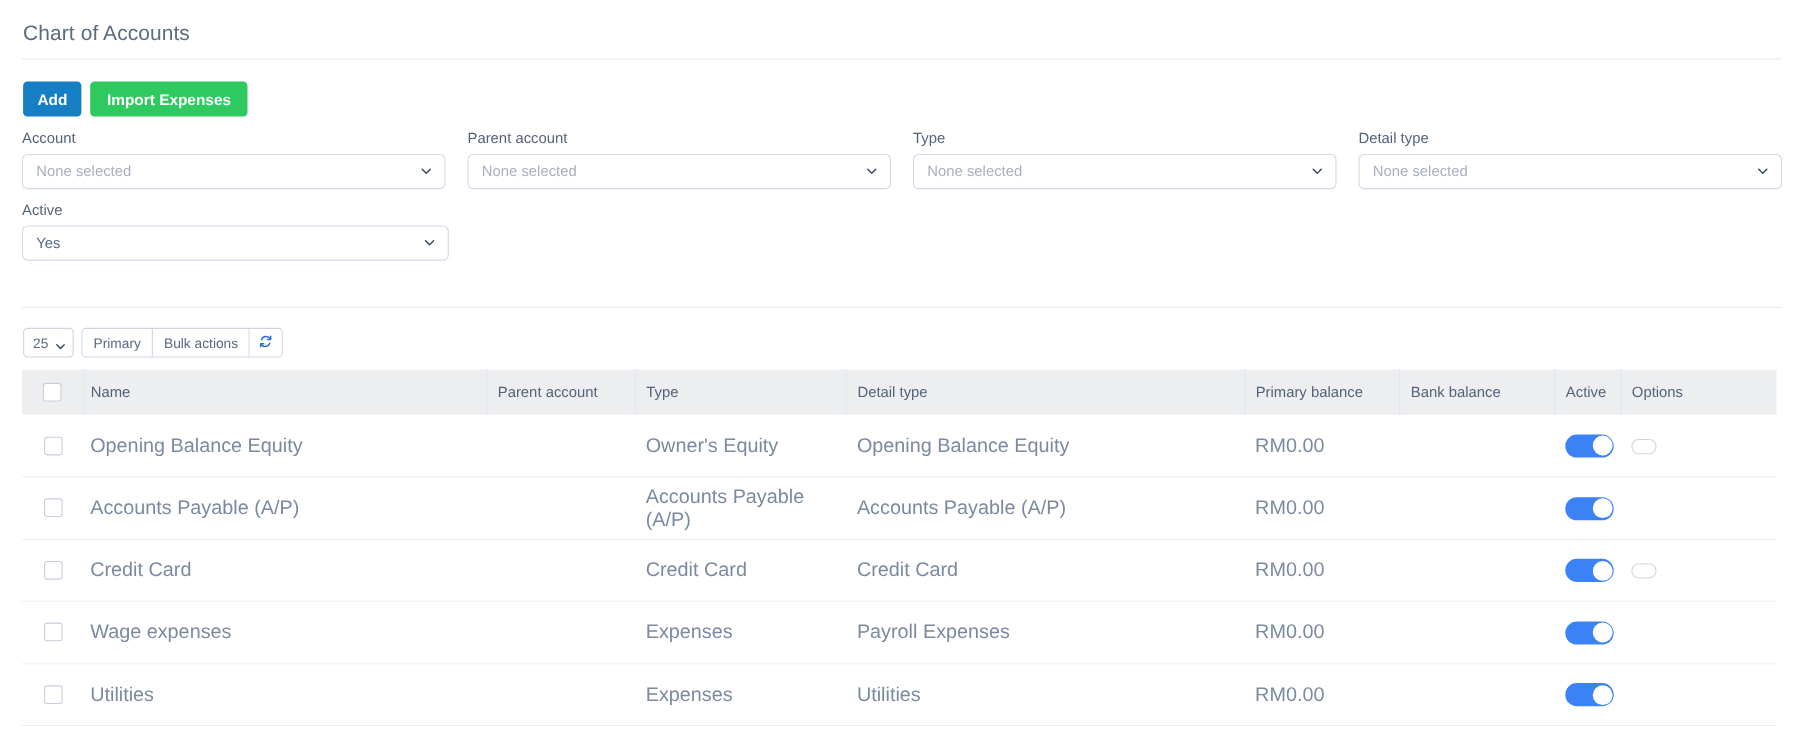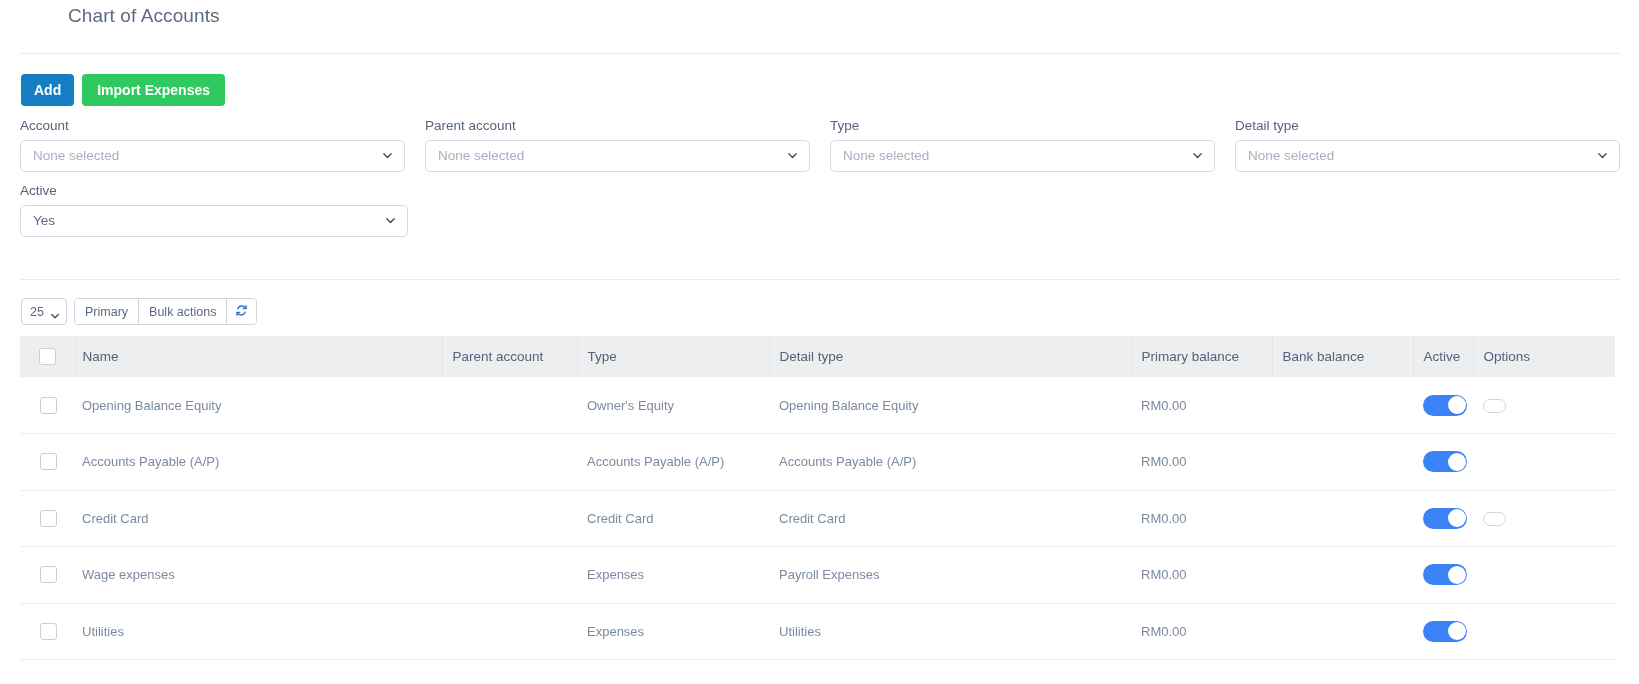--- a/index.html
+++ b/index.html
@@ -15,26 +15,25 @@
     width: 1639px;
     height: 684px;
     overflow: hidden;
     background: #ffffff;
   }
 
   
   .page-title {
     position: absolute;
     left: 21px;
-    top: 5px;
+    top: 20px;
     font-size: 19px;
     color: #5b6b80;
     font-weight: 400;
     letter-spacing: .1px;
-    margin-left: 47px;
   }
   .title-divider {
     position: absolute;
     left: 20px;
     top: 53px;
     width: 1600px;
     height: 1px;
     background: #e9ecef;
   }
 
@@ -196,21 +195,21 @@
     font-size: 13.5px;
     font-weight: 400;
     text-align: left;
     padding: 10px 0 10px 0;
     height: 41px;
     vertical-align: middle;
     border-right: 1px solid #e2e5e9;
   }
   table.grid thead th:last-child { border-right: none; }
   table.grid tbody td {
-    font-size: 13px;
+    font-size: 18px;
     color: #7b8aa0;
     padding: 0;
     height: 56.5px;
     vertical-align: middle;
     border-bottom: 1px solid #eceef0;
   }
   .c-check { width: 56px; padding-left: 0 !important; text-align: center; }
   .c-name { width: 366px; }
   .c-parent { width: 135px; }
   .c-type { width: 192px; }

